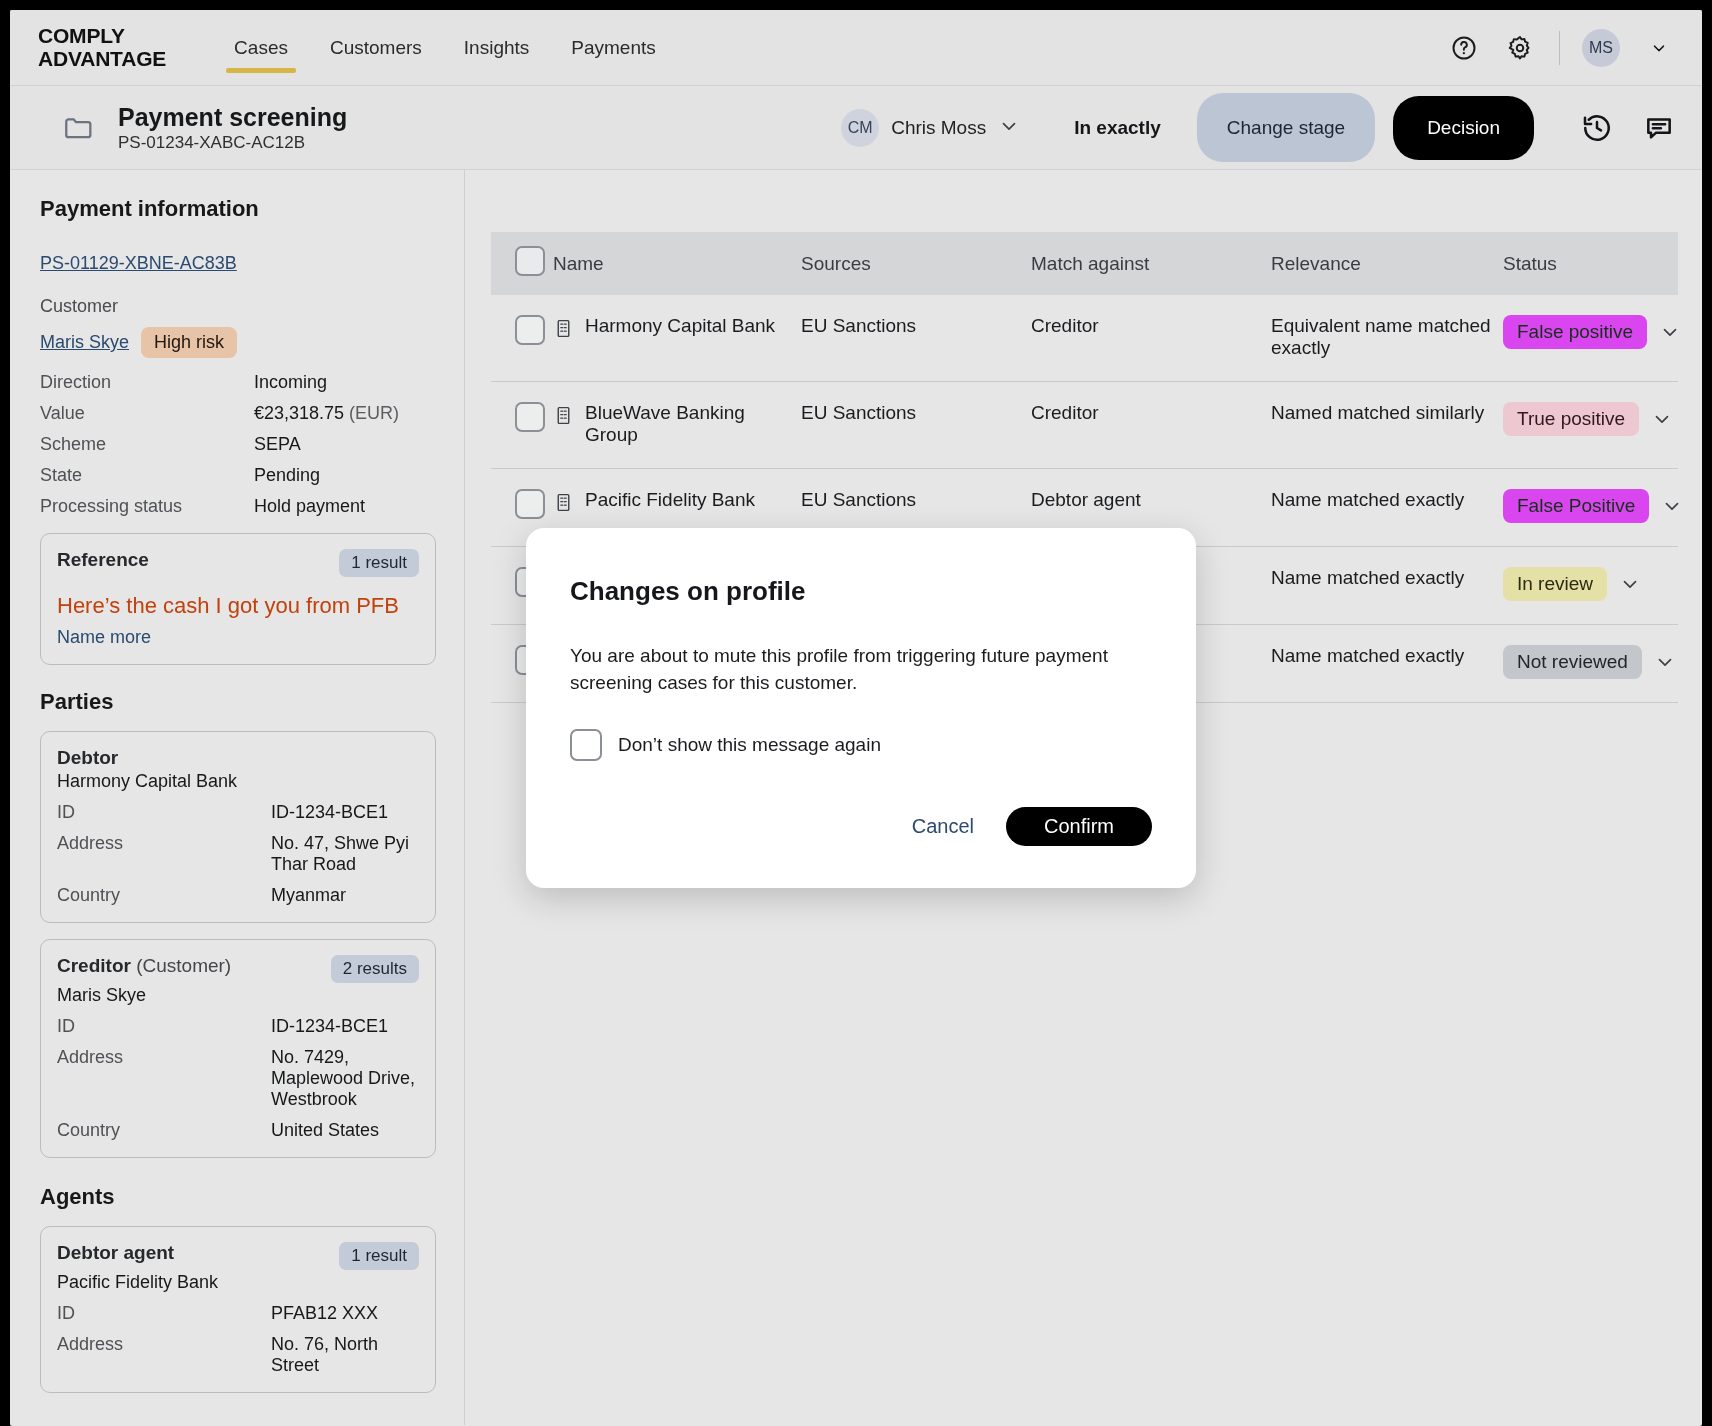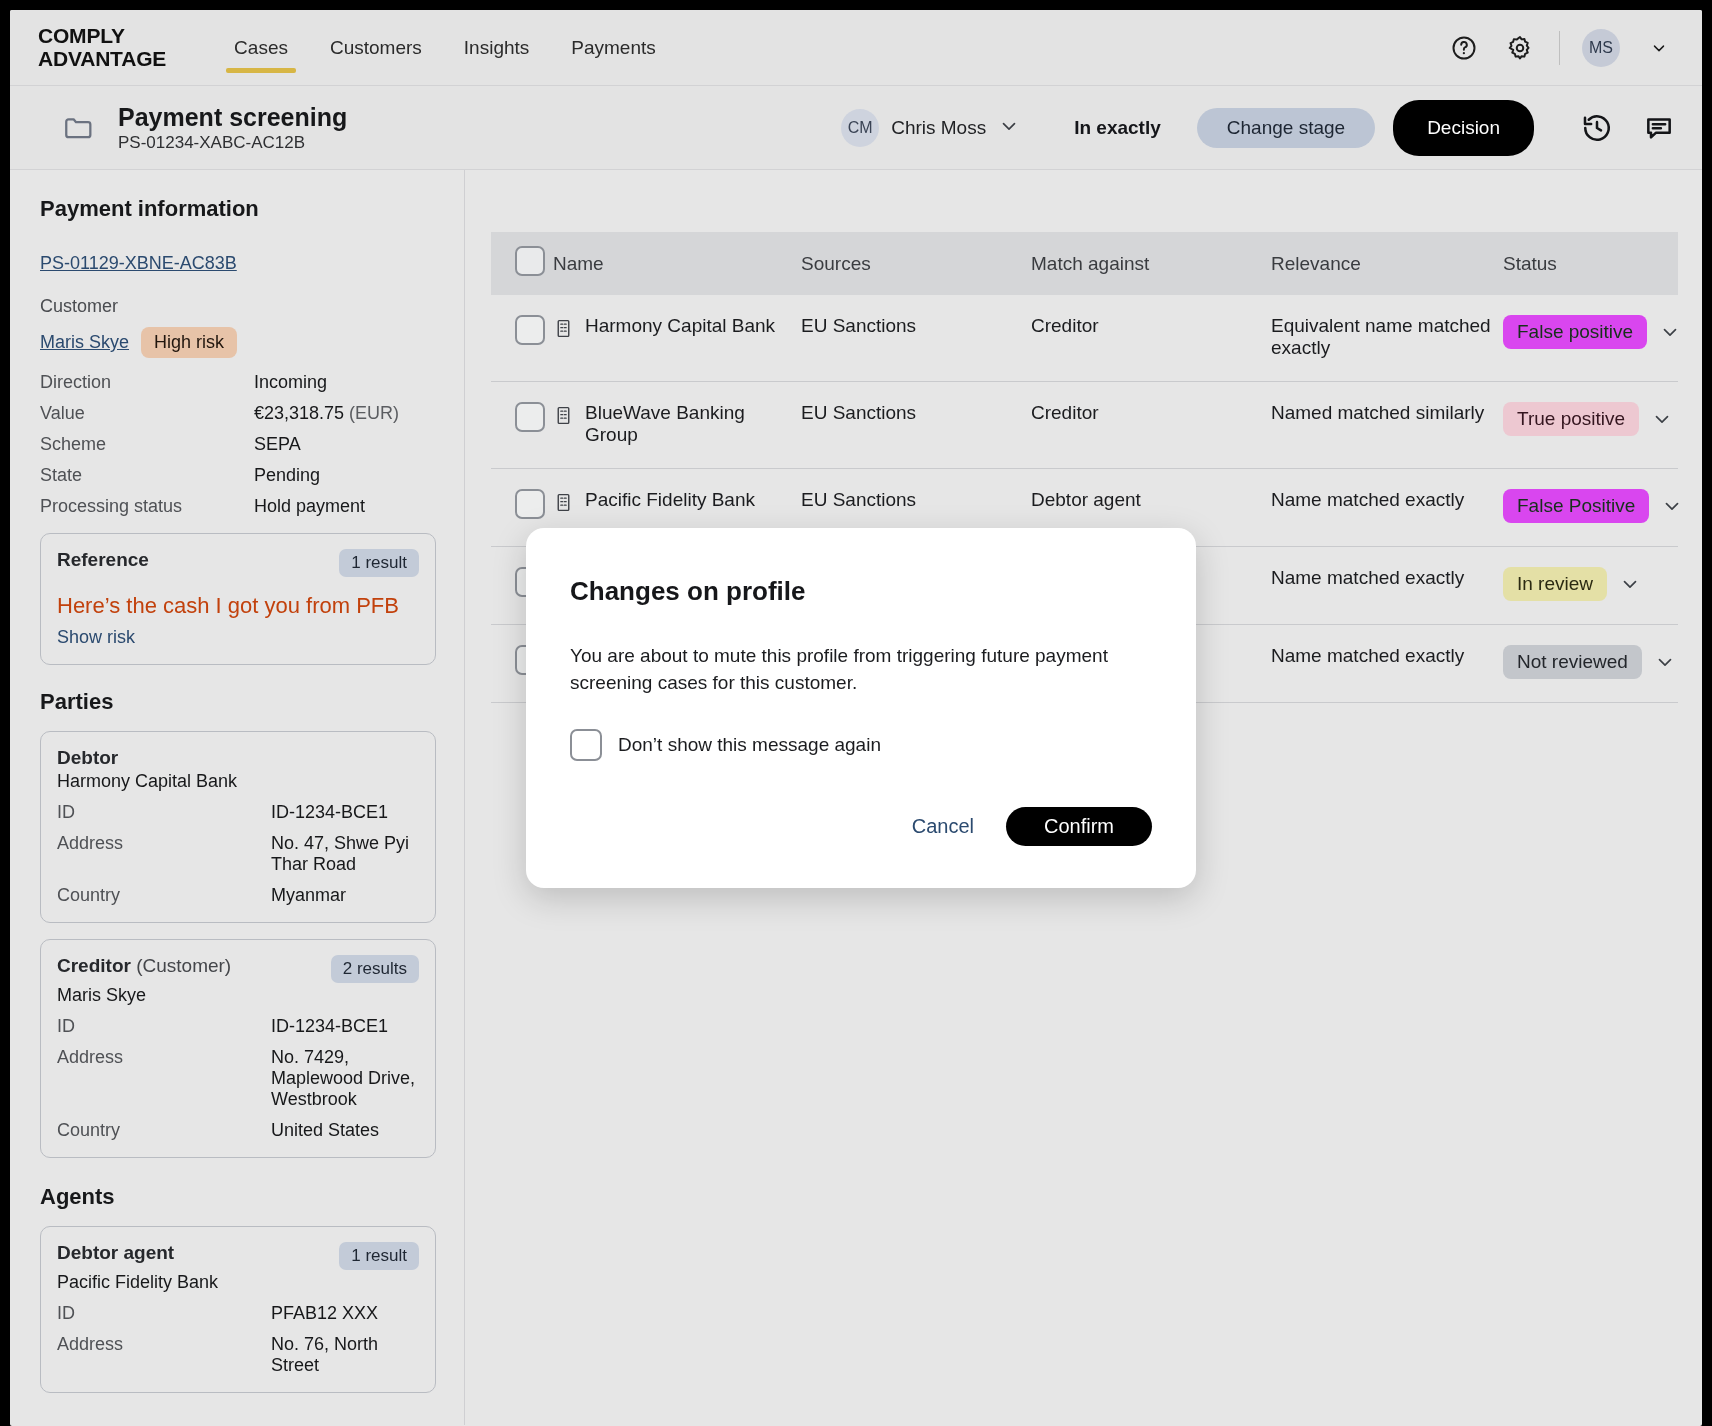--- a/index.html
+++ b/index.html
@@ -58,26 +58,26 @@
 
   .caseright{ margin-left:auto; display:flex; align-items:center; gap:0; }
   .assignee{ display:flex; align-items:center; gap:12px; cursor:pointer; }
   .assignee .av{
     width:38px; height:38px; border-radius:50%; background:#ced3de;
     display:flex; align-items:center; justify-content:center; font-size:16px; color:#3a4354;
   }
   .assignee .nm{ font-size:19px; color:#1f2023; }
   .stage{ font-size:19px; font-weight:700; color:#15161a; margin-left:54px; }
   .btn-stage{
-    margin-left:36px; height:40px; padding:0 30px; border-radius:26px;
+    margin-left:36px; height:69px; padding:0 30px; border-radius:26px;
     background:#bcc5d4; color:#1d2633; font-size:19px; border:none; cursor:pointer;
     font-family:inherit;
   }
   .btn-decision{
-    margin-left:18px; height:56px; padding:0 34px; border-radius:26px;
+    margin-left:18px; height:64px; padding:0 34px; border-radius:26px;
     background:#000; color:#fff; font-size:19px; border:none; cursor:pointer;
     font-family:inherit;
   }
   .hicons{ display:flex; align-items:center; gap:28px; margin-left:46px; }
 
   
   .bodywrap{ display:flex; height:calc(100% - 161px); }
 
   
   .sidebar{
@@ -298,21 +298,21 @@
           <div class="v">Hold payment</div>
         </div>
       </div>
 
       <div class="card">
         <div class="card-head">
           <div class="card-title">Reference</div>
           <div class="badge-count">1 result</div>
         </div>
         <div class="card-text">Here’s the cash I got you from PFB</div>
-        <div class="showmore">Show risk</div>
+        <div class="showmore">Name more</div>
       </div>
 
       <div class="h-sec" style="margin-top:24px;">Parties</div>
 
       <div class="card">
         <div class="card-head">
           <div class="card-title"><span>Debtor</span><span class="reg"></span></div>
         </div>
         <div class="card-sub">Harmony Capital Bank</div>
         <div class="kv">

